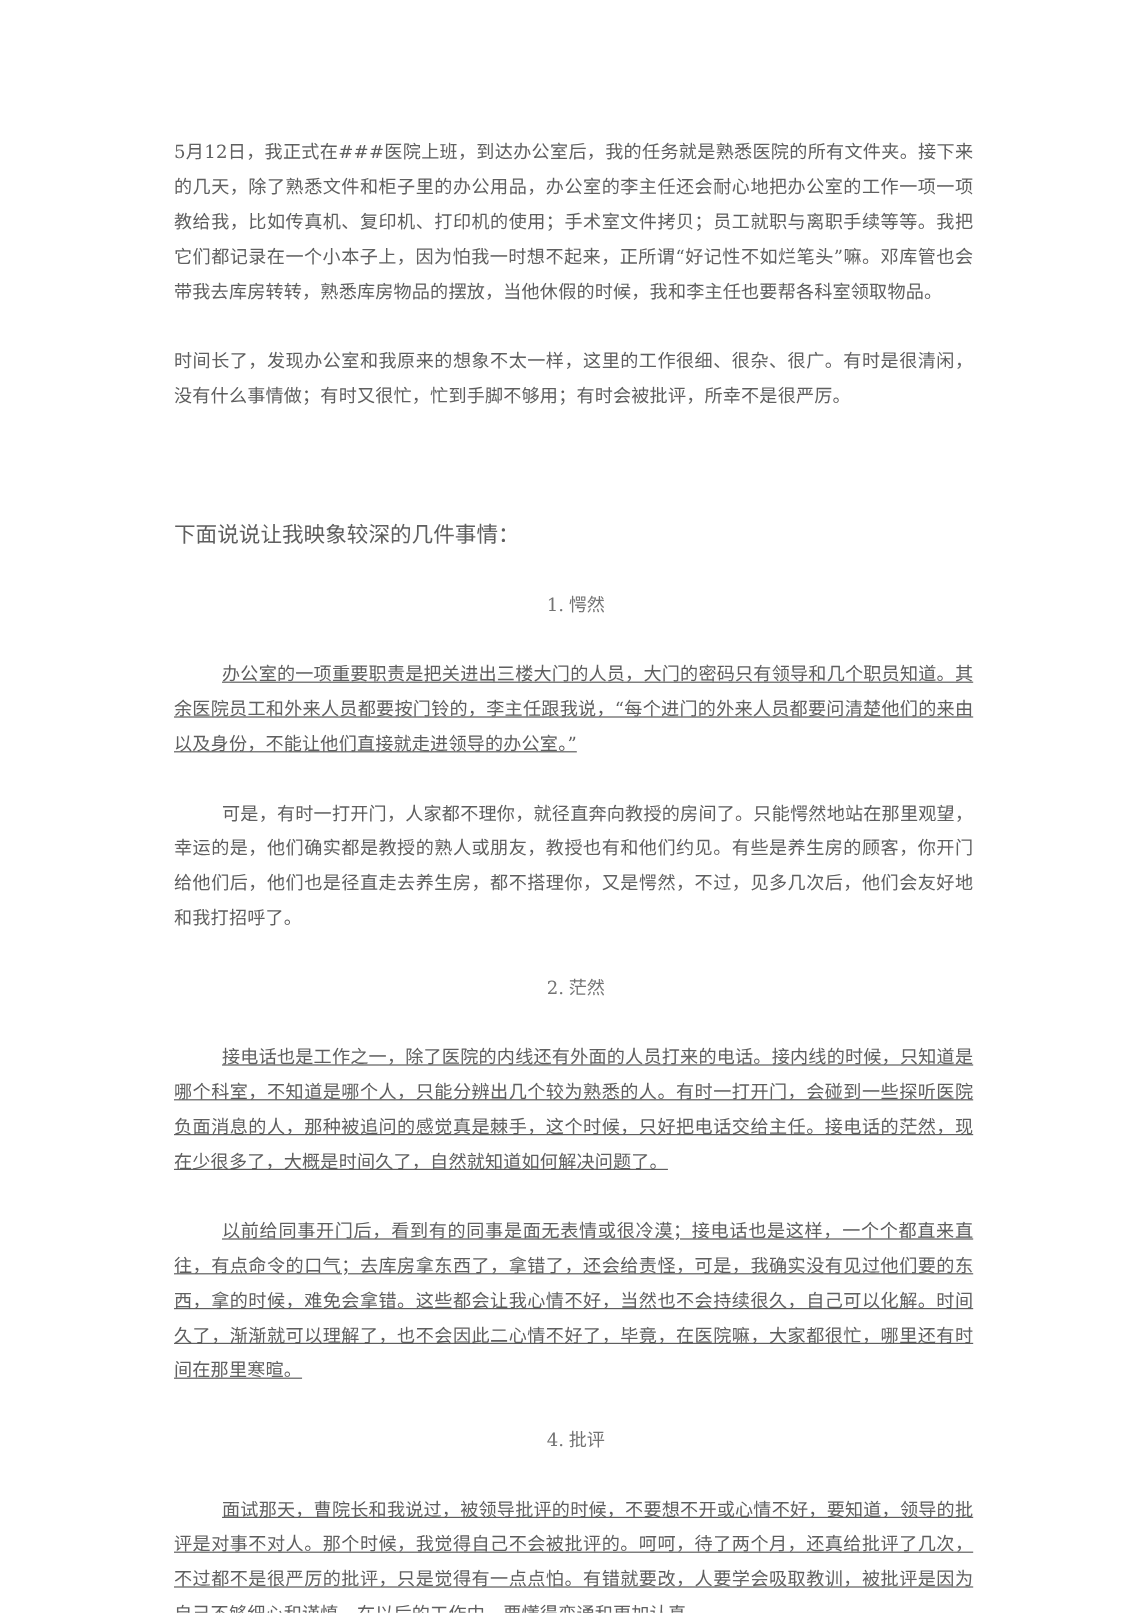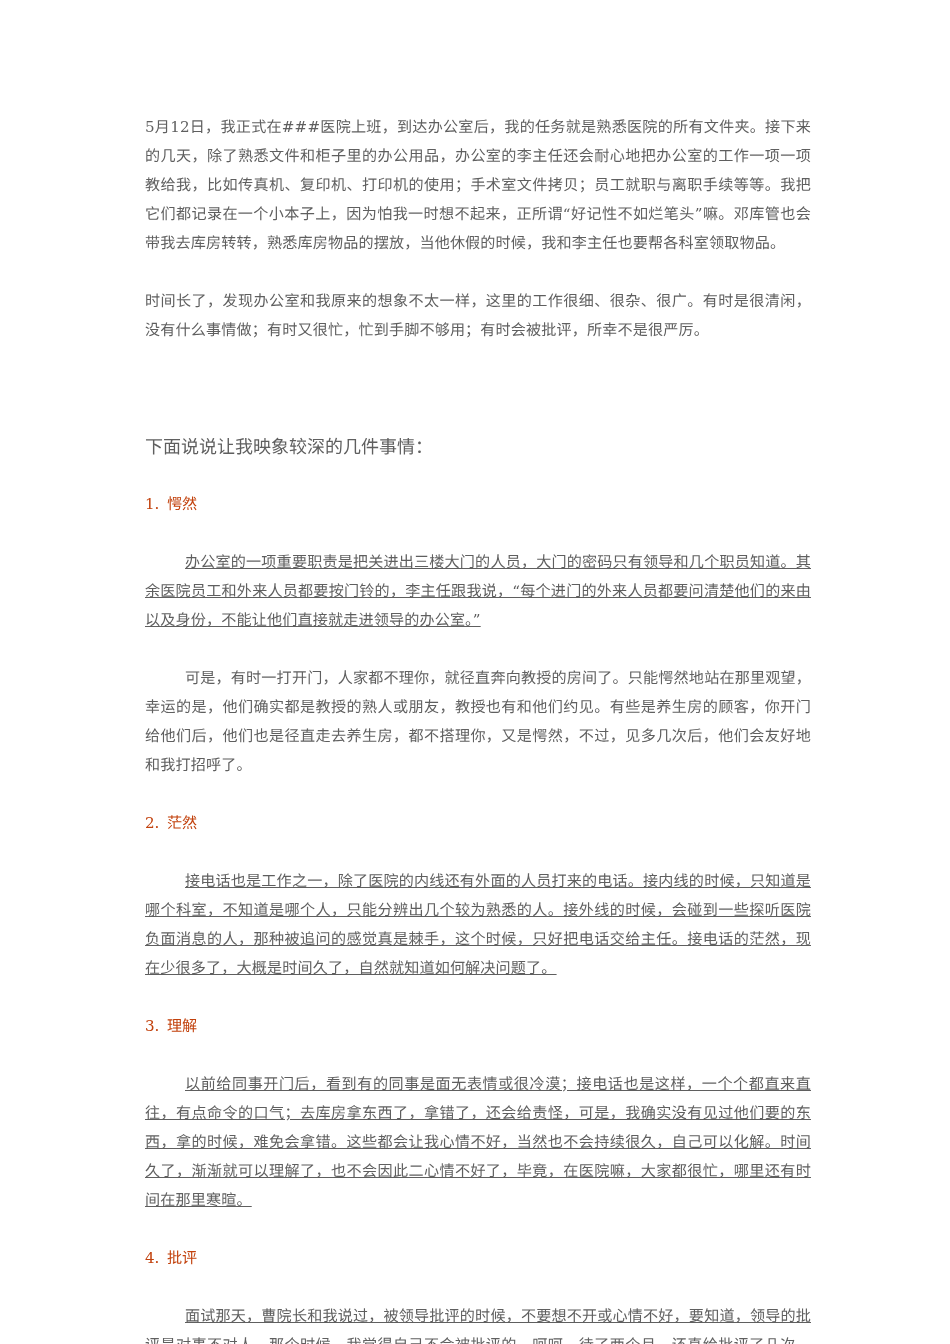--- a/index.html
+++ b/index.html
@@ -50,22 +50,23 @@
   .gap-para   { margin-top: 29px; }   
   .gap-large  { margin-top: 87px; }   
   .gap-head   { margin-top: 29px; }
   .gap-body   { margin-top: 29px; text-decoration: underline; }
 
   
   .section-head {
     display: block;
     font-size: 15.1px;
     line-height: 29px;
-    color: #c2410c;
+    color: #737373;
     white-space: nowrap;
+    text-align: center;
   }
   .section-head .num {
     display: inline-block;
     width: 22px;
     font-family: "DejaVu Serif", "Liberation Serif", serif;
   }
   .section-head .title {
     display: inline;
   }
 
@@ -89,25 +90,22 @@
 
     <p class="section-head gap-head">
       <span class="num">1.</span><span class="title">愕然</span>
     </p>
     <p class="para indent gap-body">办公室的一项重要职责是把关进出三楼大门的人员，大门的密码只有领导和几个职员知道。其余医院员工和外来人员都要按门铃的，李主任跟我说，“每个进门的外来人员都要问清楚他们的来由以及身份，不能让他们直接就走进领导的办公室。”</p>
     <p class="para indent gap-para">可是，有时一打开门，人家都不理你，就径直奔向教授的房间了。只能愕然地站在那里观望，幸运的是，他们确实都是教授的熟人或朋友，教授也有和他们约见。有些是养生房的顾客，你开门给他们后，他们也是径直走去养生房，都不搭理你，又是愕然，不过，见多几次后，他们会友好地和我打招呼了。</p>
 
     <p class="section-head gap-head">
       <span class="num">2.</span><span class="title">茫然</span>
     </p>
-    <p class="para indent gap-body">接电话也是工作之一，除了医院的内线还有外面的人员打来的电话。接内线的时候，只知道是哪个科室，不知道是哪个人，只能分辨出几个较为熟悉的人。接外线的时候，会碰到一些探听医院负面消息的人，那种被追问的感觉真是棘手，这个时候，只好把电话交给主任。接电话的茫然，现在少很多了，大概是时间久了，自然就知道如何解决问题了。</p>
+    <p class="para indent gap-body">接电话也是工作之一，除了医院的内线还有外面的人员打来的电话。接内线的时候，只知道是哪个科室，不知道是哪个人，只能分辨出几个较为熟悉的人。有时一打开门，会碰到一些探听医院负面消息的人，那种被追问的感觉真是棘手，这个时候，只好把电话交给主任。接电话的茫然，现在少很多了，大概是时间久了，自然就知道如何解决问题了。</p>
 
-    <p class="section-head gap-head">
-      <span class="num">3.</span><span class="title">理解</span>
-    </p>
     <p class="para indent gap-body">以前给同事开门后，看到有的同事是面无表情或很冷漠；接电话也是这样，一个个都直来直往，有点命令的口气；去库房拿东西了，拿错了，还会给责怪，可是，我确实没有见过他们要的东西，拿的时候，难免会拿错。这些都会让我心情不好，当然也不会持续很久，自己可以化解。时间久了，渐渐就可以理解了，也不会因此二心情不好了，毕竟，在医院嘛，大家都很忙，哪里还有时间在那里寒暄。</p>
 
     <p class="section-head gap-head">
       <span class="num">4.</span><span class="title">批评</span>
     </p>
     <p class="para indent gap-body">面试那天，曹院长和我说过，被领导批评的时候，不要想不开或心情不好，要知道，领导的批评是对事不对人。那个时候，我觉得自己不会被批评的。呵呵，待了两个月，还真给批评了几次，不过都不是很严厉的批评，只是觉得有一点点怕。有错就要改，人要学会吸取教训，被批评是因为自己不够细心和谨慎，在以后的工作中，要懂得变通和更加认真。</p>
 
   </div>
 </div>
 

